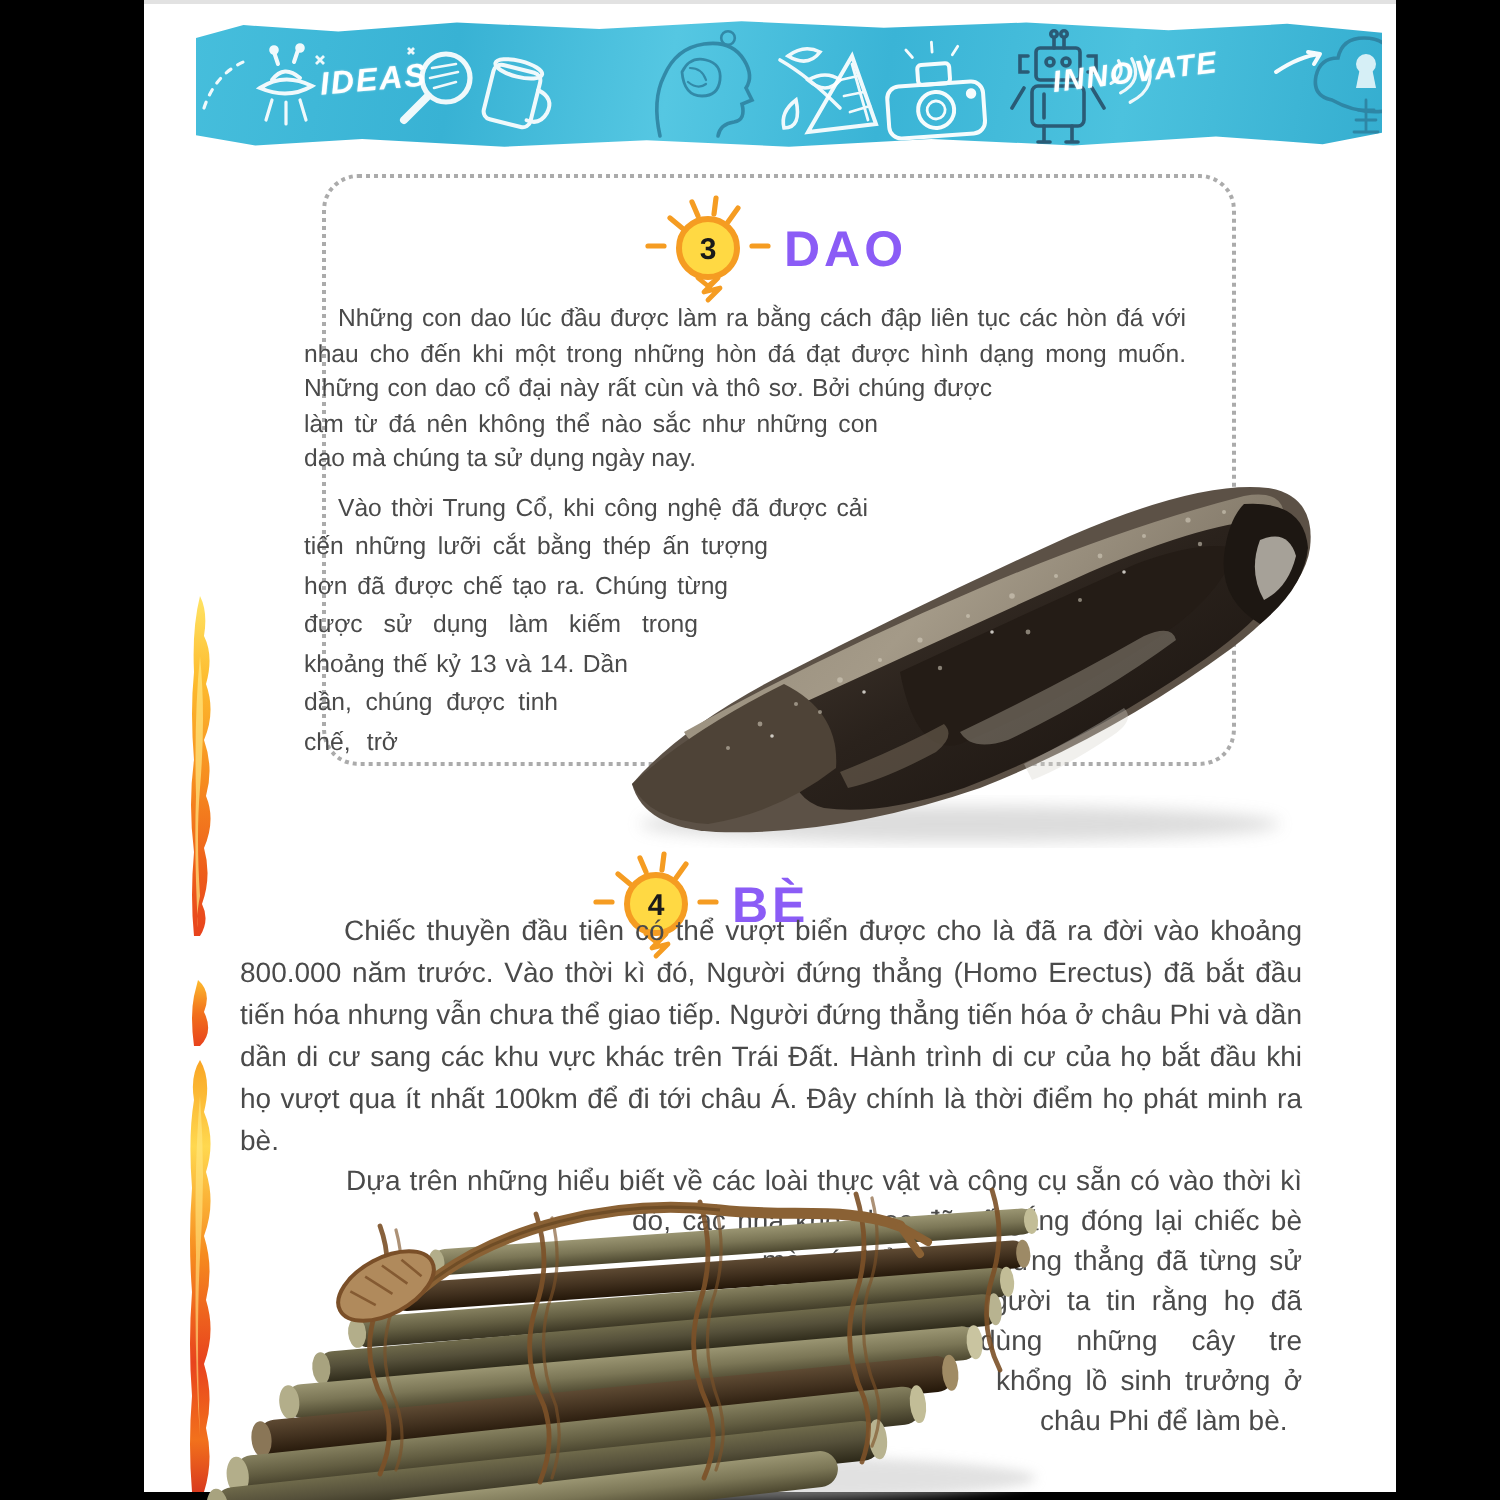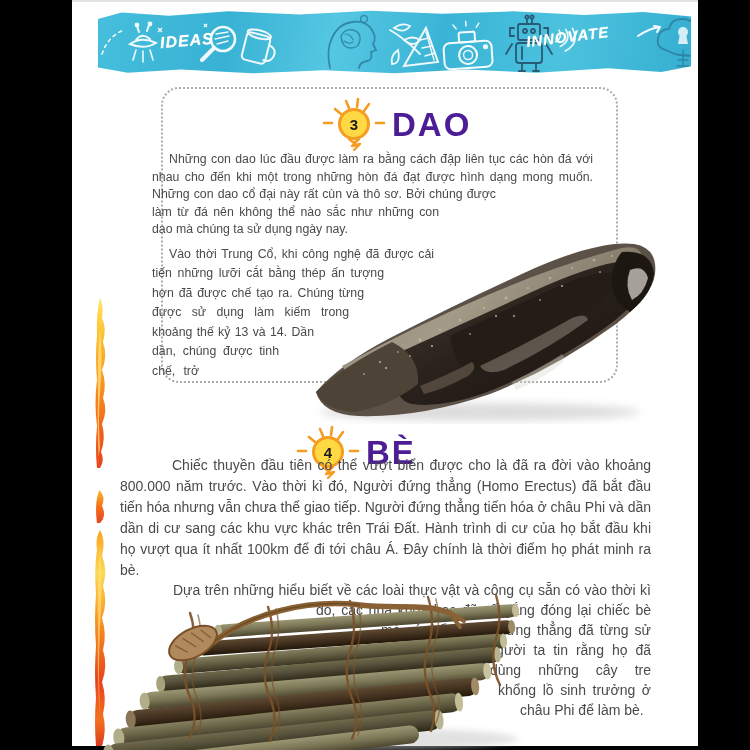--- a/index.html
+++ b/index.html
@@ -23,21 +23,21 @@
   
   .flame{position:absolute;left:94px;top:298px;}
 
   
   .knife-box{position:absolute;left:161px;top:87px;width:453px;height:292px;
              border:2px dotted #ababab;border-radius:18px;}
 
   .section-header{position:absolute;display:flex;align-items:center;gap:6px;}
   .knife-header{left:322px;top:96px;}
   .raft-header{left:296px;top:424px;}
-  .section-title{font-size:33px;font-weight:bold;color:#4c1d95;letter-spacing:2px;}
+  .section-title{font-size:25px;font-weight:bold;color:#8b5cf6;letter-spacing:2px;}
 
   
   .knife-text{position:absolute;left:152px;top:151px;width:442px;height:232px;overflow:hidden;
               font-size:12.3px;color:#4a4a4a;text-align:justify;}
   .knife-text p{margin:0;}
   .kp1{line-height:17.5px;text-indent:17px;}
   .kp2{line-height:19.6px;text-indent:17px;margin-top:6px !important;}
   .sp-r{float:right;clear:right;}
 
   

